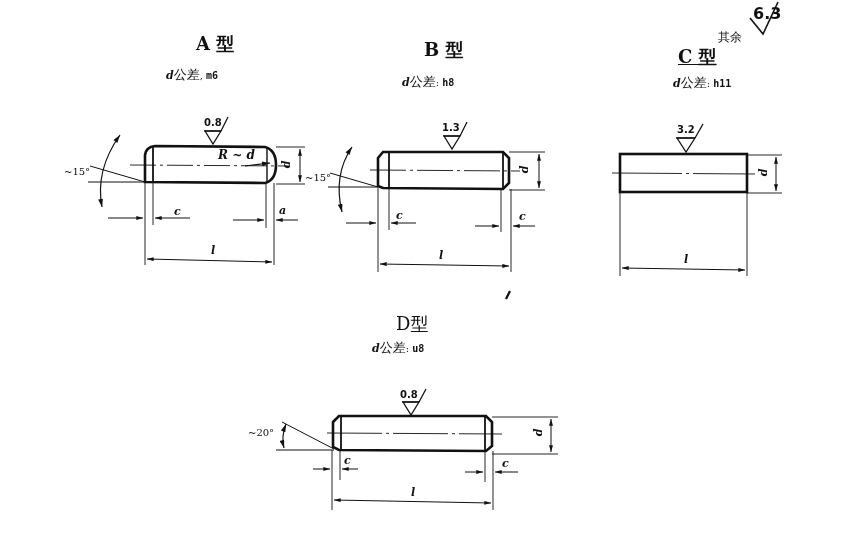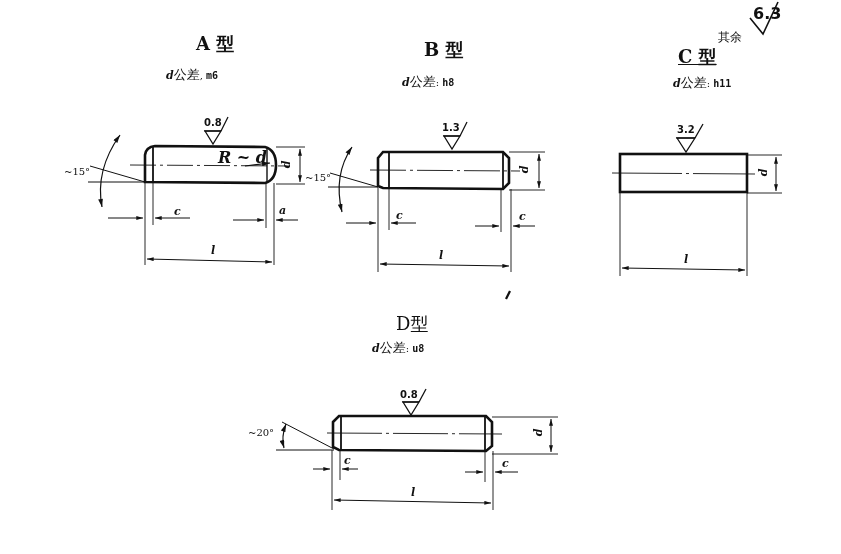--- a/index.html
+++ b/index.html
@@ -153,21 +153,21 @@
 
 <div class="lbl other" style="left:718px; top:10px;margin-top:19px;">其余</div>
 <div class="lbl rough" style="left:753px; top:4px; font-size:16px;text-align:center;">6.3</div>
 
 <div class="lbl title" style="left:196px; top:32px;">A 型</div>
 <div class="lbl tol" style="left:166px; top:66px;">
   <span class="d">d</span><span class="sub">公差</span><span>,</span>
   <span class="v">m6</span>
 </div>
 <div class="lbl rough" style="left:204px; top:117px;">0.8</div>
-<div class="lbl dim" style="left:218px; top:148px; font-size:16px;">R ~ d</div>
+<div class="lbl dim" style="left:218px; top:148px; font-size:12px;">R ~ d</div>
 <div class="lbl ang" style="left:64px; top:166px;">~15°</div>
 <div class="lbl dim vert" style="left:283px; top:158px;">d</div>
 <div class="lbl dim" style="left:174px; top:205px;">c</div>
 <div class="lbl dim" style="left:279px; top:204px;">a</div>
 <div class="lbl dim" style="left:211px; top:244px;">l</div>
 
 <div class="lbl title" style="left:424px; top:38px;">B 型</div>
 <div class="lbl tol" style="left:402px; top:73px;">
   <span class="d">d</span><span class="sub">公差</span><span>:</span>
   <span class="v">h8</span>

